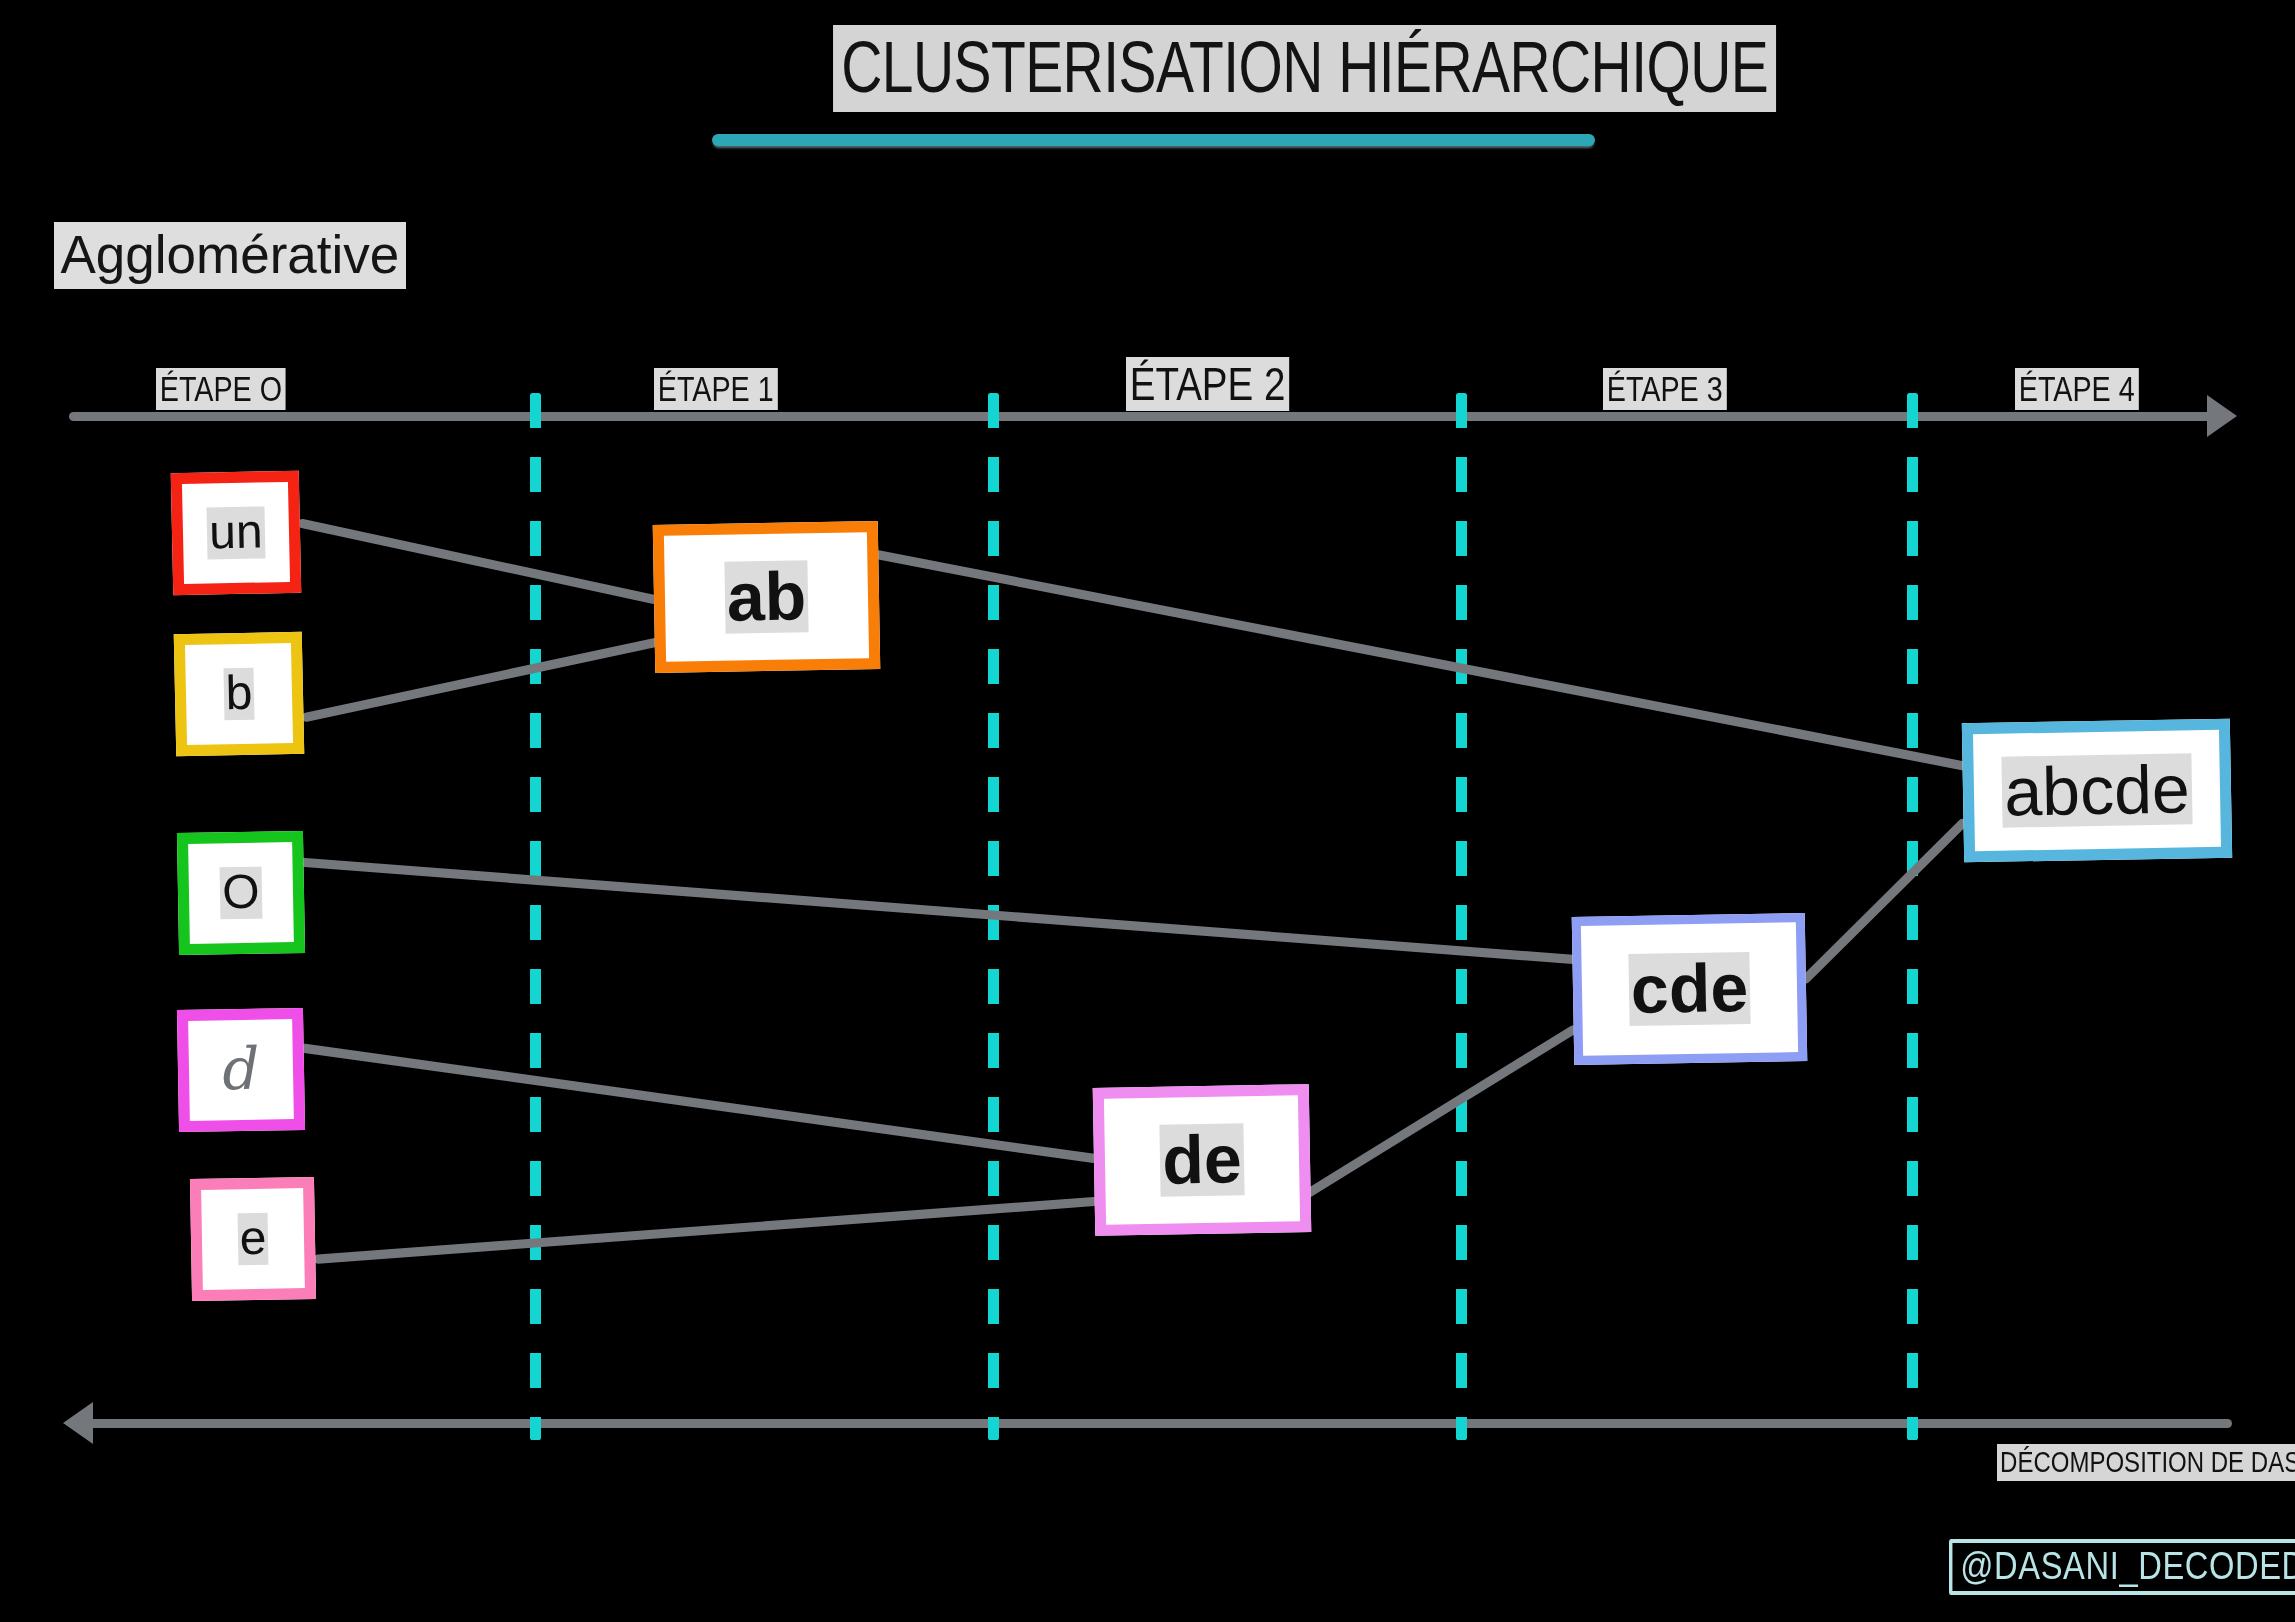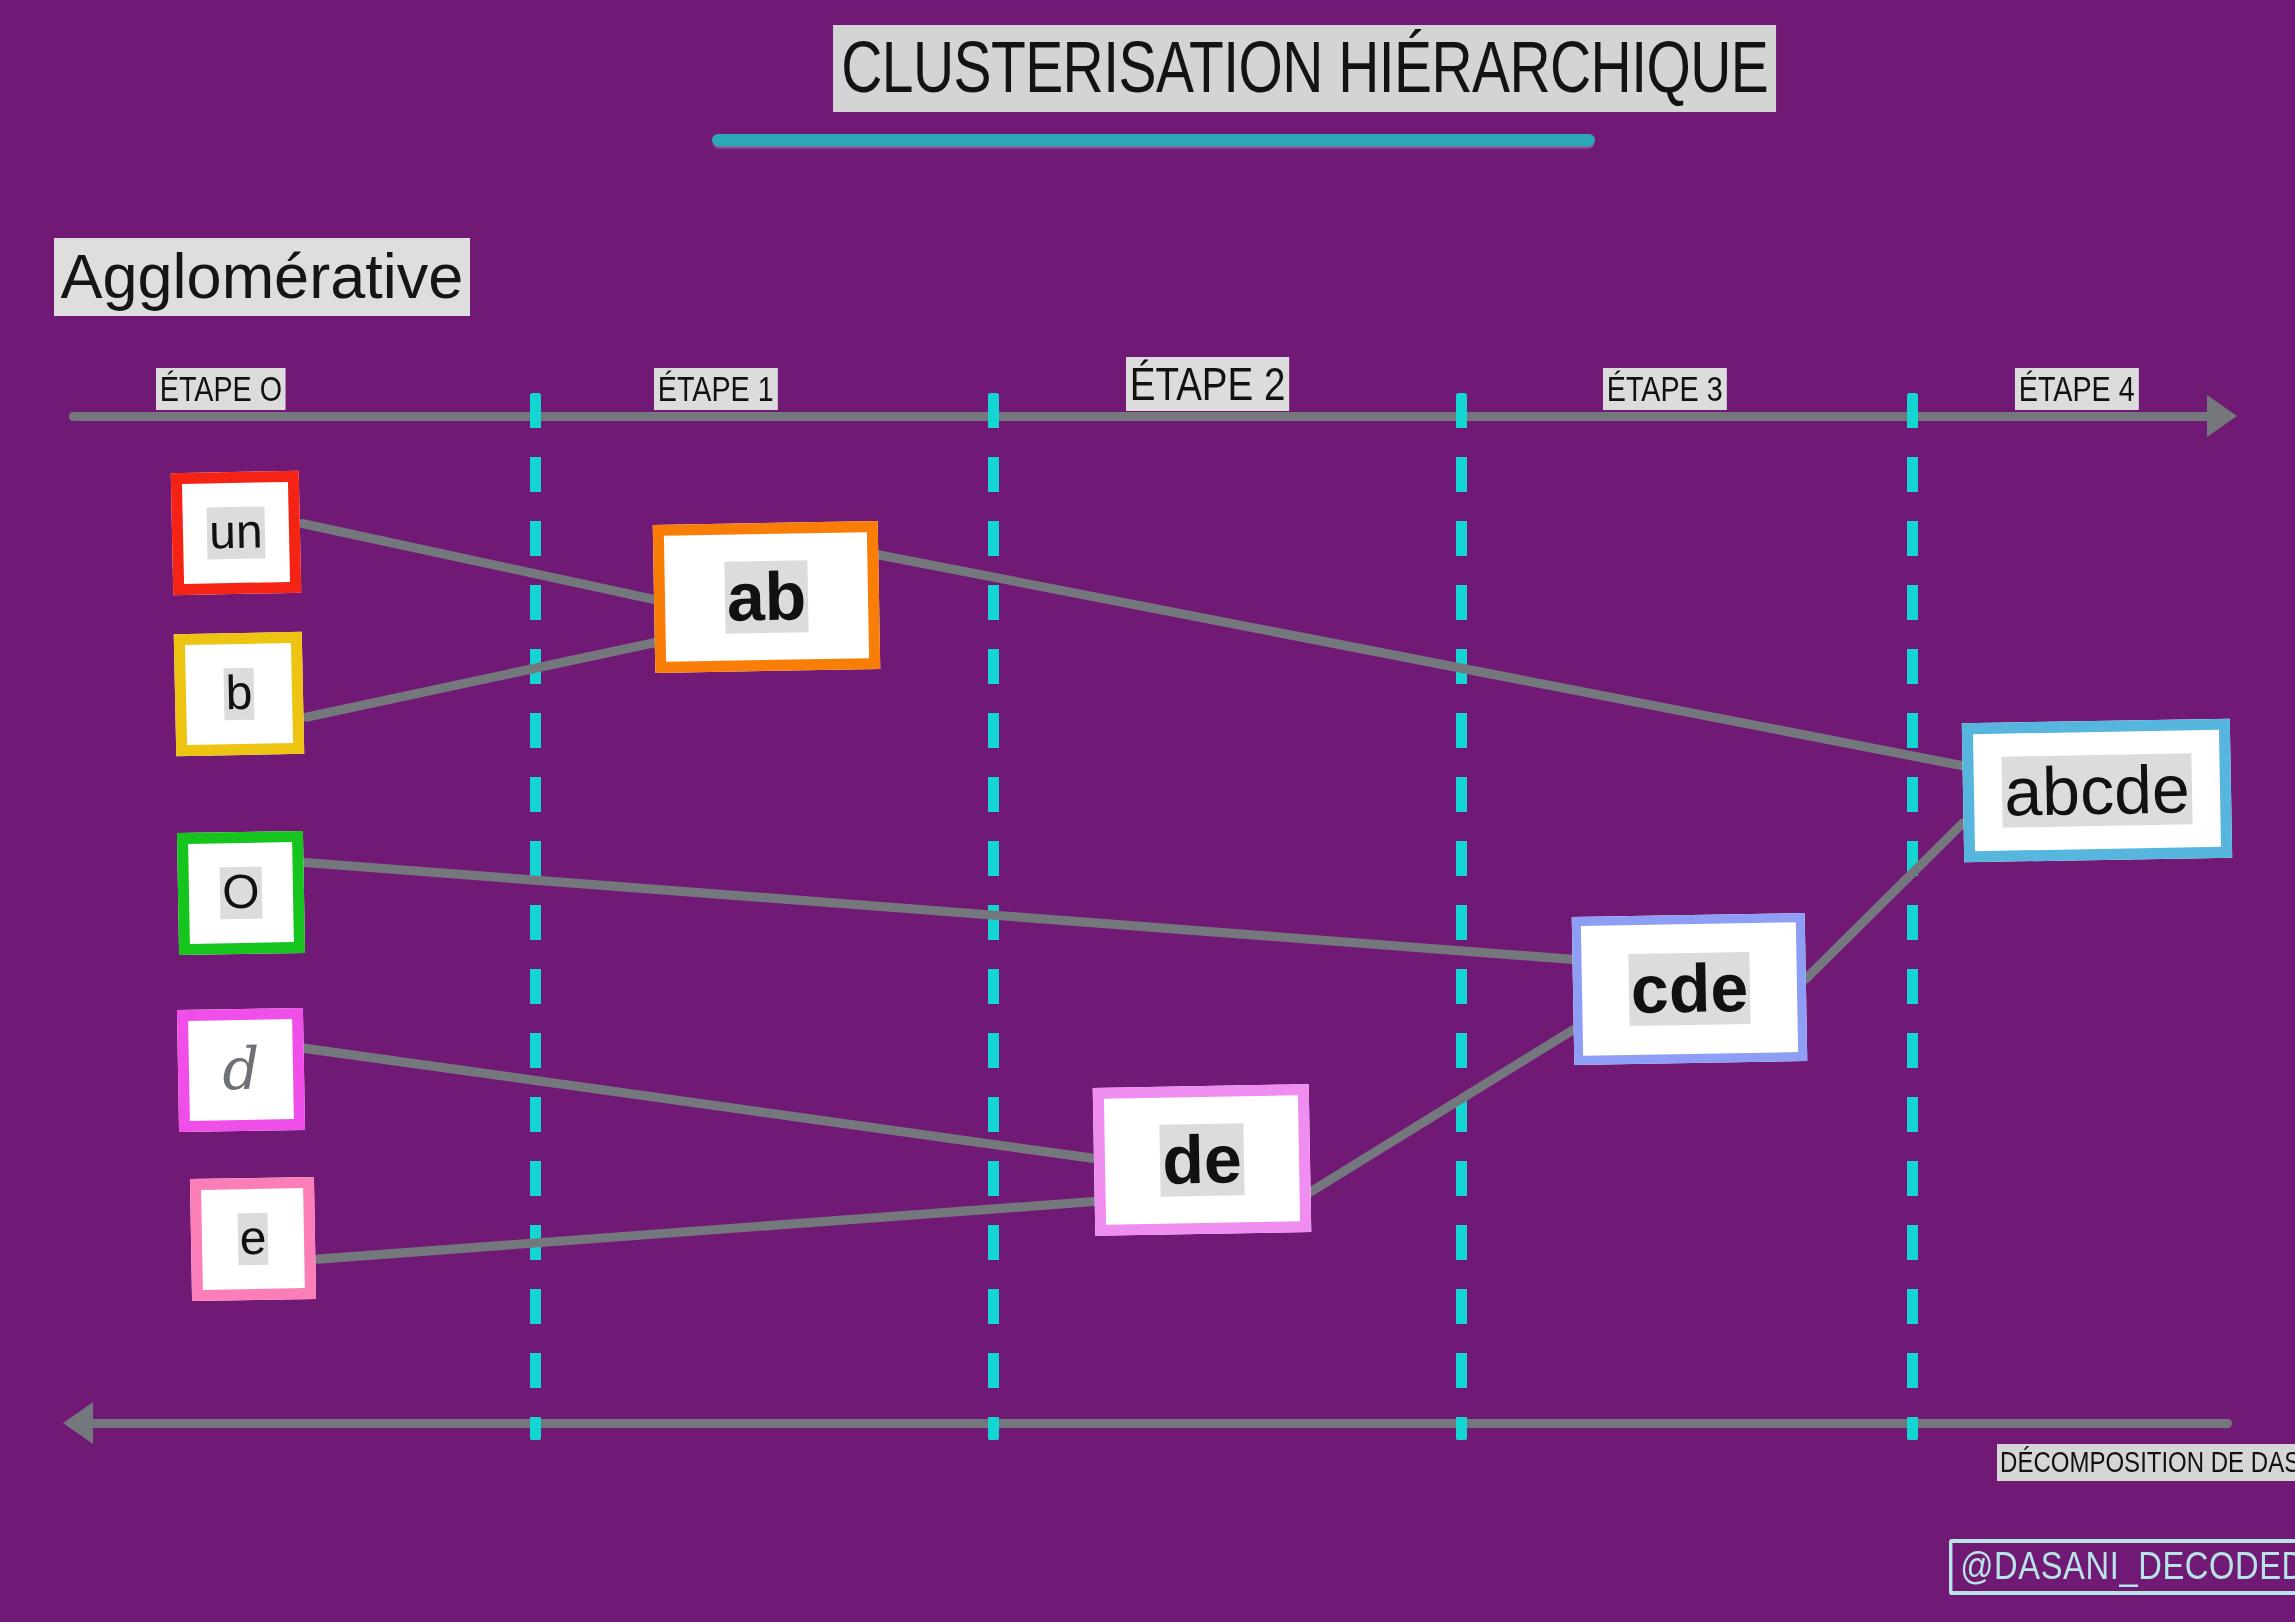--- a/index.html
+++ b/index.html
@@ -7,21 +7,21 @@
     width: 2295px;
     height: 1623px;
     background: #ffffff;
     font-family: "Liberation Sans", sans-serif;
     overflow: hidden;
   }
   #stage {
     position: relative;
     width: 2295px;
     height: 1623px;
-    background: #701a75;
+    background: #000000;
   }
 
   
   .hl {
     background: #dcdcdc;
     display: inline-block;
     padding: 0 1.3px;
   }
 
   
@@ -55,28 +55,27 @@
     background: #2ba7b5;
     border-radius: 6.5px;
     box-shadow: 0 3.3px 2.6px -1.3px rgba(160,200,205,0.55);
   }
 
   
   #section-heading {
     position: absolute;
     left: 54px;
     top: 222px;
-    font-size: 63px;
+    font-size: 53px;
     line-height: 1.12;
     font-weight: 400;
     color: #151515;
     background: #dedede;
     padding: 2.6px 6.5px 5.2px 6.5px;
     white-space: nowrap;
-    margin-top: 16px;
   }
 
   
   #axis-top {
     position: absolute;
     left: 69px;
     top: 412px;
     width: 2163px;
     height: 9.2px;
     background: #74787c;

